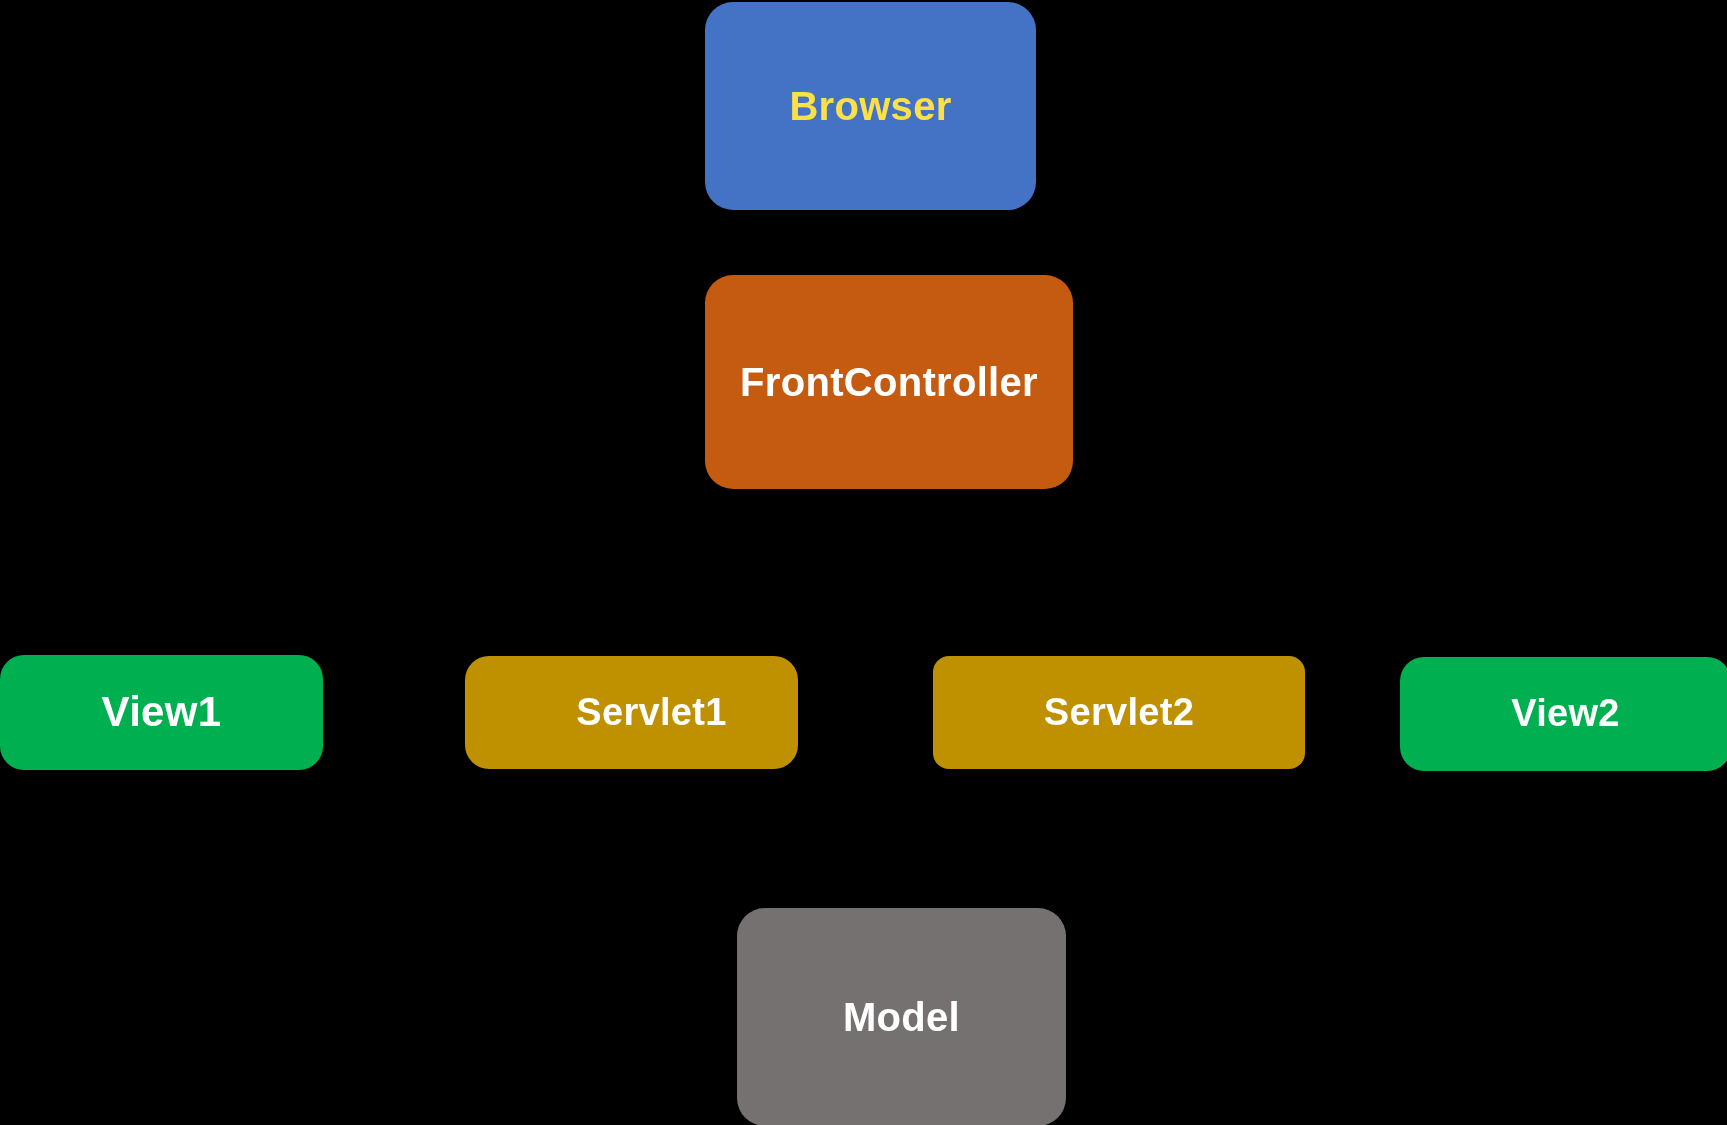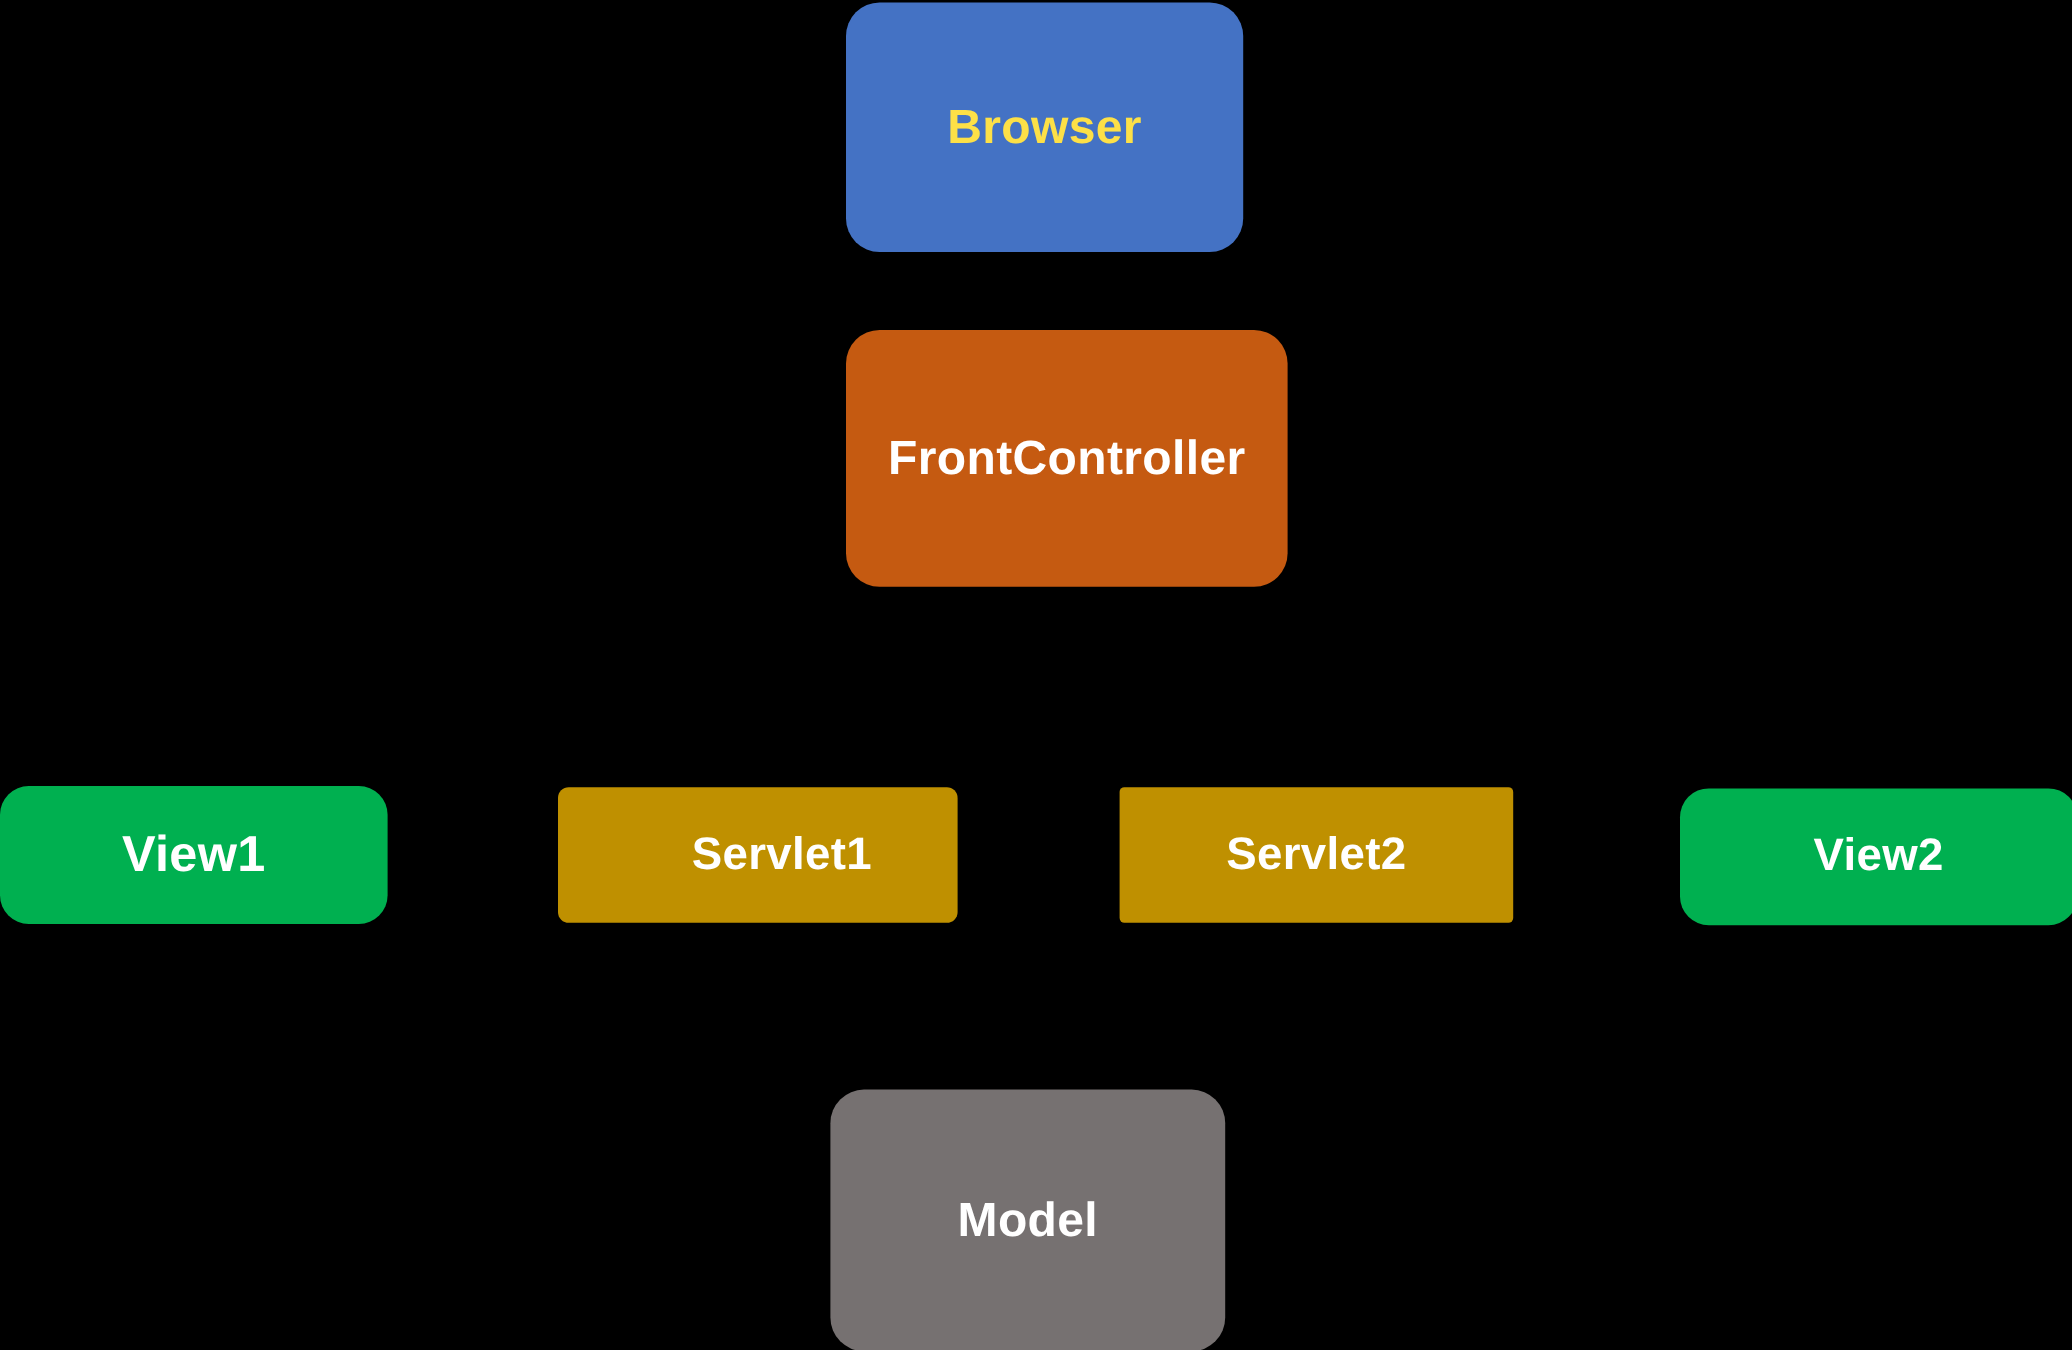--- a/index.html
+++ b/index.html
@@ -44,36 +44,36 @@
     border-radius: 28px;
     font-size: 40px;
   }
   #node-view1 {
     left: 0px;    top: 655px;  width: 323px; height: 115px;
     border-radius: 24px;
     font-size: 42px;
   }
   #node-servlet1 {
     left: 465px;  top: 656px;  width: 333px; height: 113px;
-    border-radius: 9px;
+    border-radius: 24px;
     font-size: 38px;
     padding-left: 40px;
   }
   #node-servlet2 {
-    left: 933px;  top: 656px;  width: 328px; height: 113px;
-    border-radius: 4px;
+    left: 933px;  top: 656px;  width: 372px; height: 113px;
+    border-radius: 16px;
     font-size: 38px;
   }
   #node-view2 {
     left: 1400px; top: 657px;  width: 331px; height: 114px;
     border-radius: 24px;
     font-size: 38px;
   }
   #node-model {
-    left: 692px;  top: 908px;  width: 329px; height: 218px;
+    left: 737px;  top: 908px;  width: 329px; height: 218px;
     border-radius: 28px;
     font-size: 40px;
   }
   
   #connector-layer {
     position: absolute;
     left: 0; top: 0;
     width: 1727px;
     height: 1125px;
     pointer-events: none;

